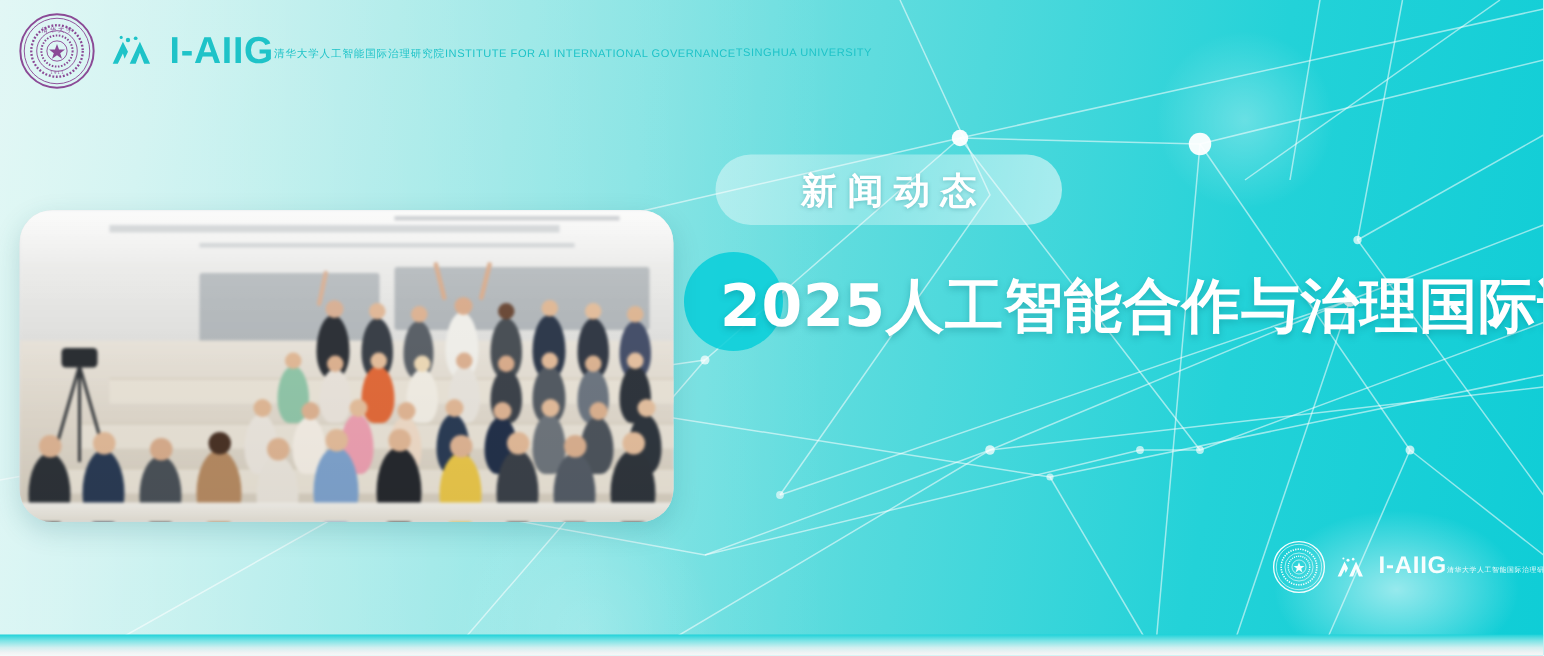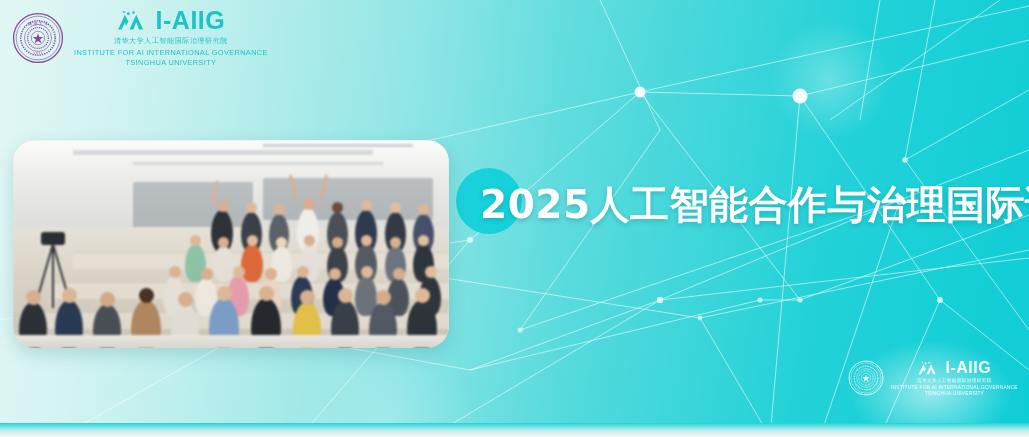--- a/index.html
+++ b/index.html
@@ -29,21 +29,21 @@
   .blob{position:absolute;border-radius:50%;pointer-events:none;}
   .blob-teal{left:456px;top:168px;width:66px;height:66px;background:#07cfda;opacity:.85;filter:blur(.4px);}
   .blob-soft1{left:770px;top:20px;width:120px;height:120px;background:radial-gradient(circle,rgba(255,255,255,.30),rgba(255,255,255,0) 70%);}
   .blob-soft2{left:300px;top:330px;width:180px;height:180px;background:radial-gradient(circle,rgba(255,255,255,.18),rgba(255,255,255,0) 70%);}
   .wm-glow{left:846px;top:338px;width:170px;height:110px;background:radial-gradient(ellipse at center,rgba(255,255,255,.55),rgba(255,255,255,0) 68%);}
 
   
   .lockup{position:absolute;display:flex;align-items:center;}
   #logo-top{left:12px;top:8px;}
   .seal{flex:0 0 auto;}
-  .lock-text{display:flex;flex-direction:column;align-items:center;}
+  .lock-text{display:flex;align-items:center;}
   .brand-row{display:flex;align-items:center;gap:5px;}
   .brand-word{
     font-weight:bold;letter-spacing:.5px;line-height:1;white-space:nowrap;
   }
   #logo-top .brand-word{font-size:25px;color:#1ec3c8;}
   #logo-top .cn-line{font-size:7px;color:#1ec3c8;letter-spacing:.6px;margin-top:3px;white-space:nowrap;}
   #logo-top .en-line{font-size:7.4px;color:#1ec3c8;letter-spacing:.35px;margin-top:2px;white-space:nowrap;}
   #logo-top .en-line2{font-size:7.4px;color:#1ec3c8;letter-spacing:.35px;margin-top:1px;white-space:nowrap;}
 
   
@@ -310,20 +310,23 @@
         <div class="head" style="left:363px;top:150px;width:15px;height:15px;background:#d9af8f;"></div>
         <div class="person" style="left:394px;top:160px;width:30px;height:50px;background:#2f353c;"></div>
         <div class="head" style="left:402px;top:148px;width:15px;height:15px;background:#e3bd9c;"></div>
       </div>
 
       <div class="table-front"></div>
     </div>
     <div class="photo-sheen"></div>
   </div>
 
+  <div id="news-pill">
+    <span class="pill-text">新闻动态</span>
+  </div>
 
   <div id="headline">
     <span class="hl-line">2025人工智能合作与治理国际论</span>
   </div>
 
   <div class="blob wm-glow"></div>
   <div class="lockup" id="logo-watermark">
     <svg class="seal" width="36" height="36" viewBox="0 0 100 100">
       <g stroke="rgba(255,255,255,.95)" fill="none">
         <circle cx="50" cy="50" r="47" stroke-width="2.5"></circle>

